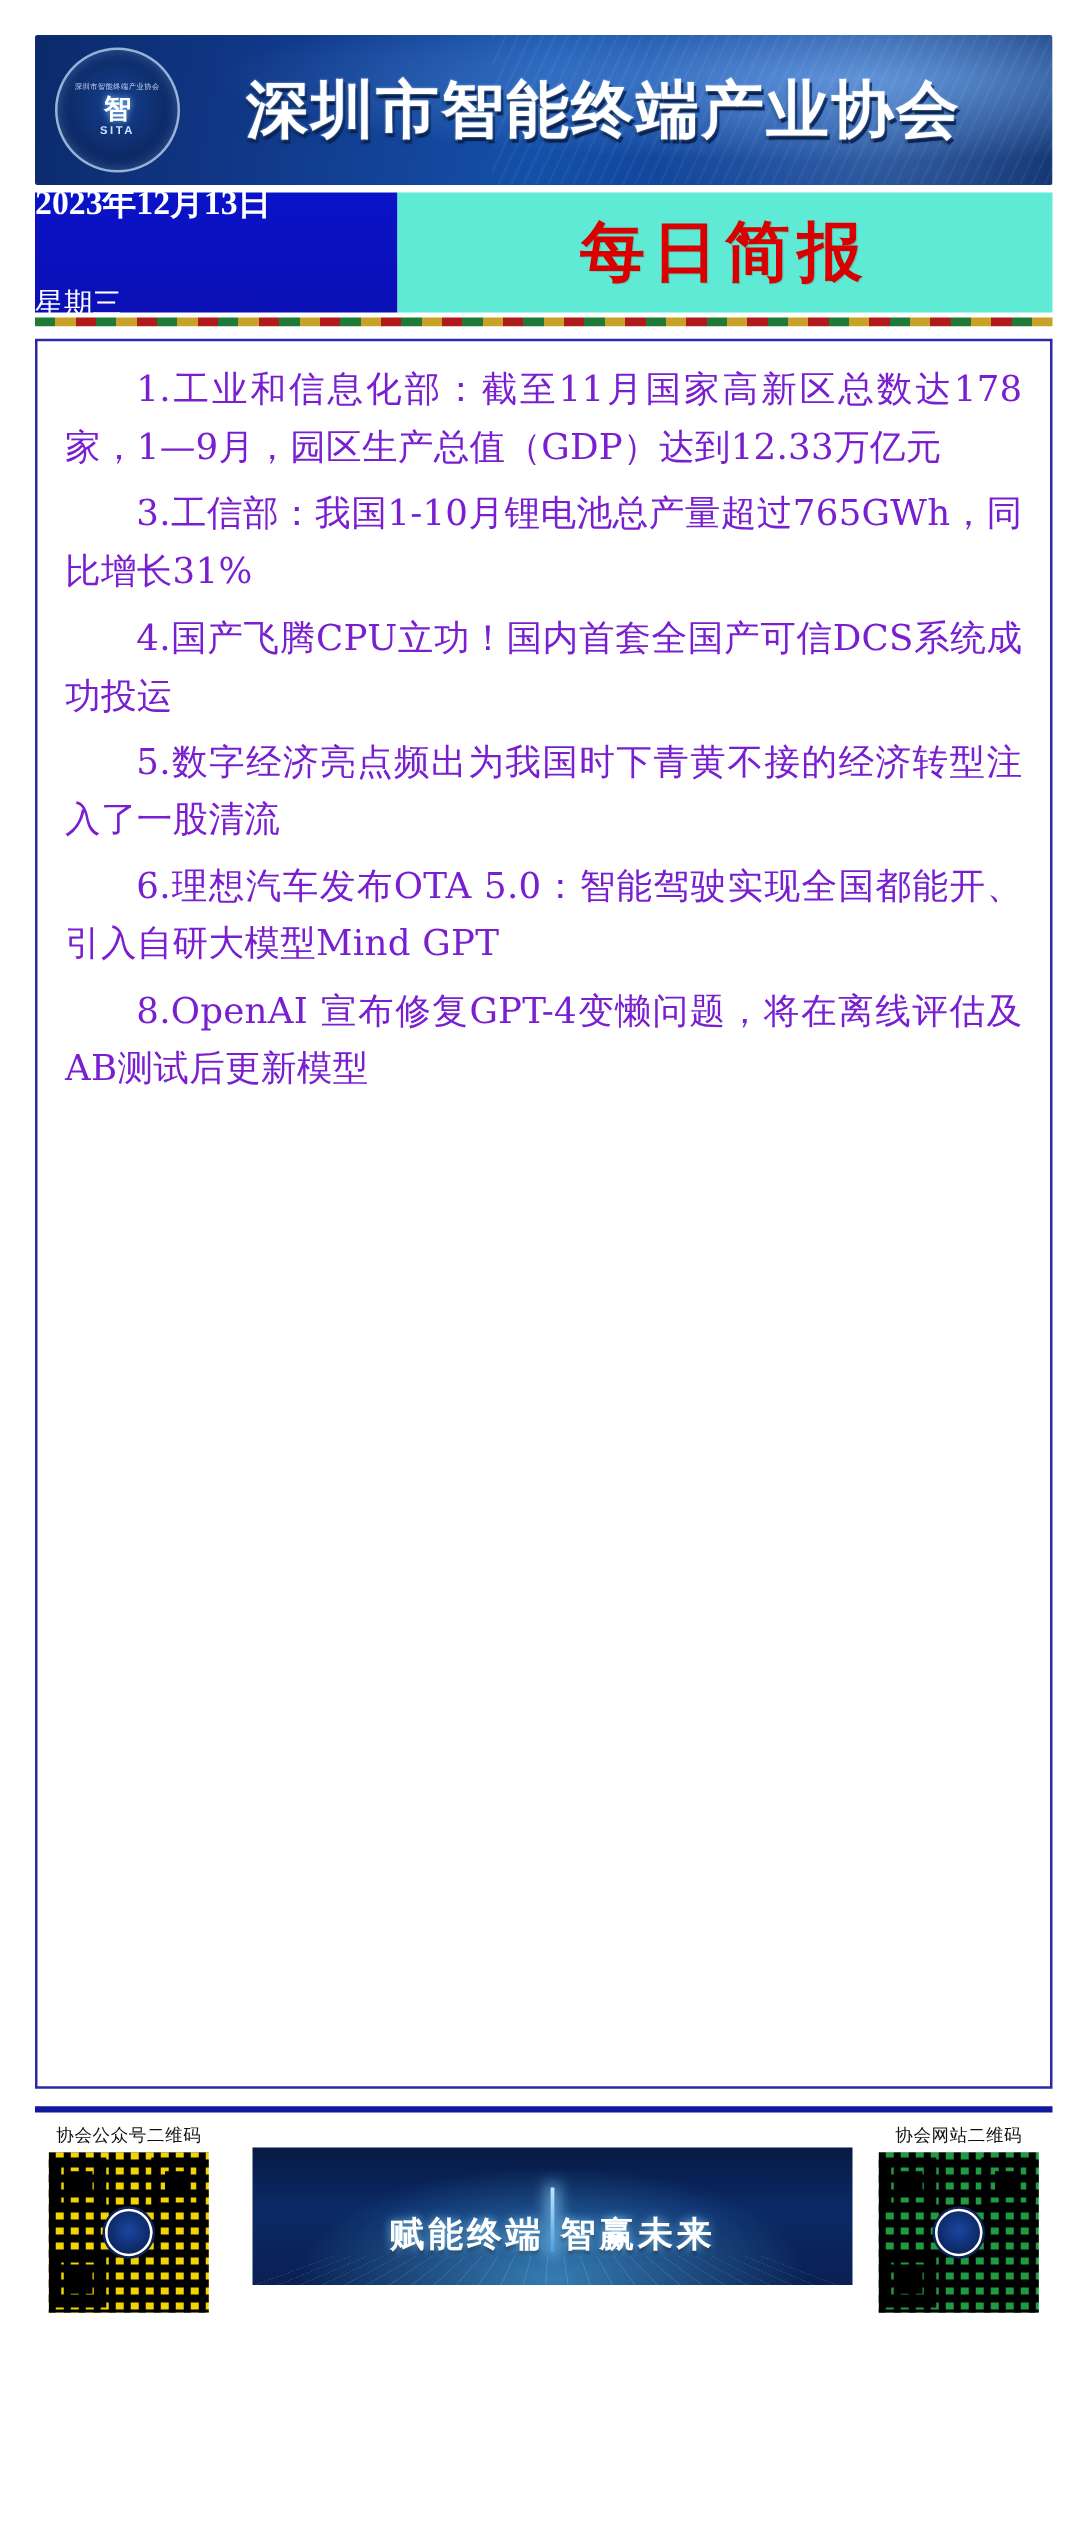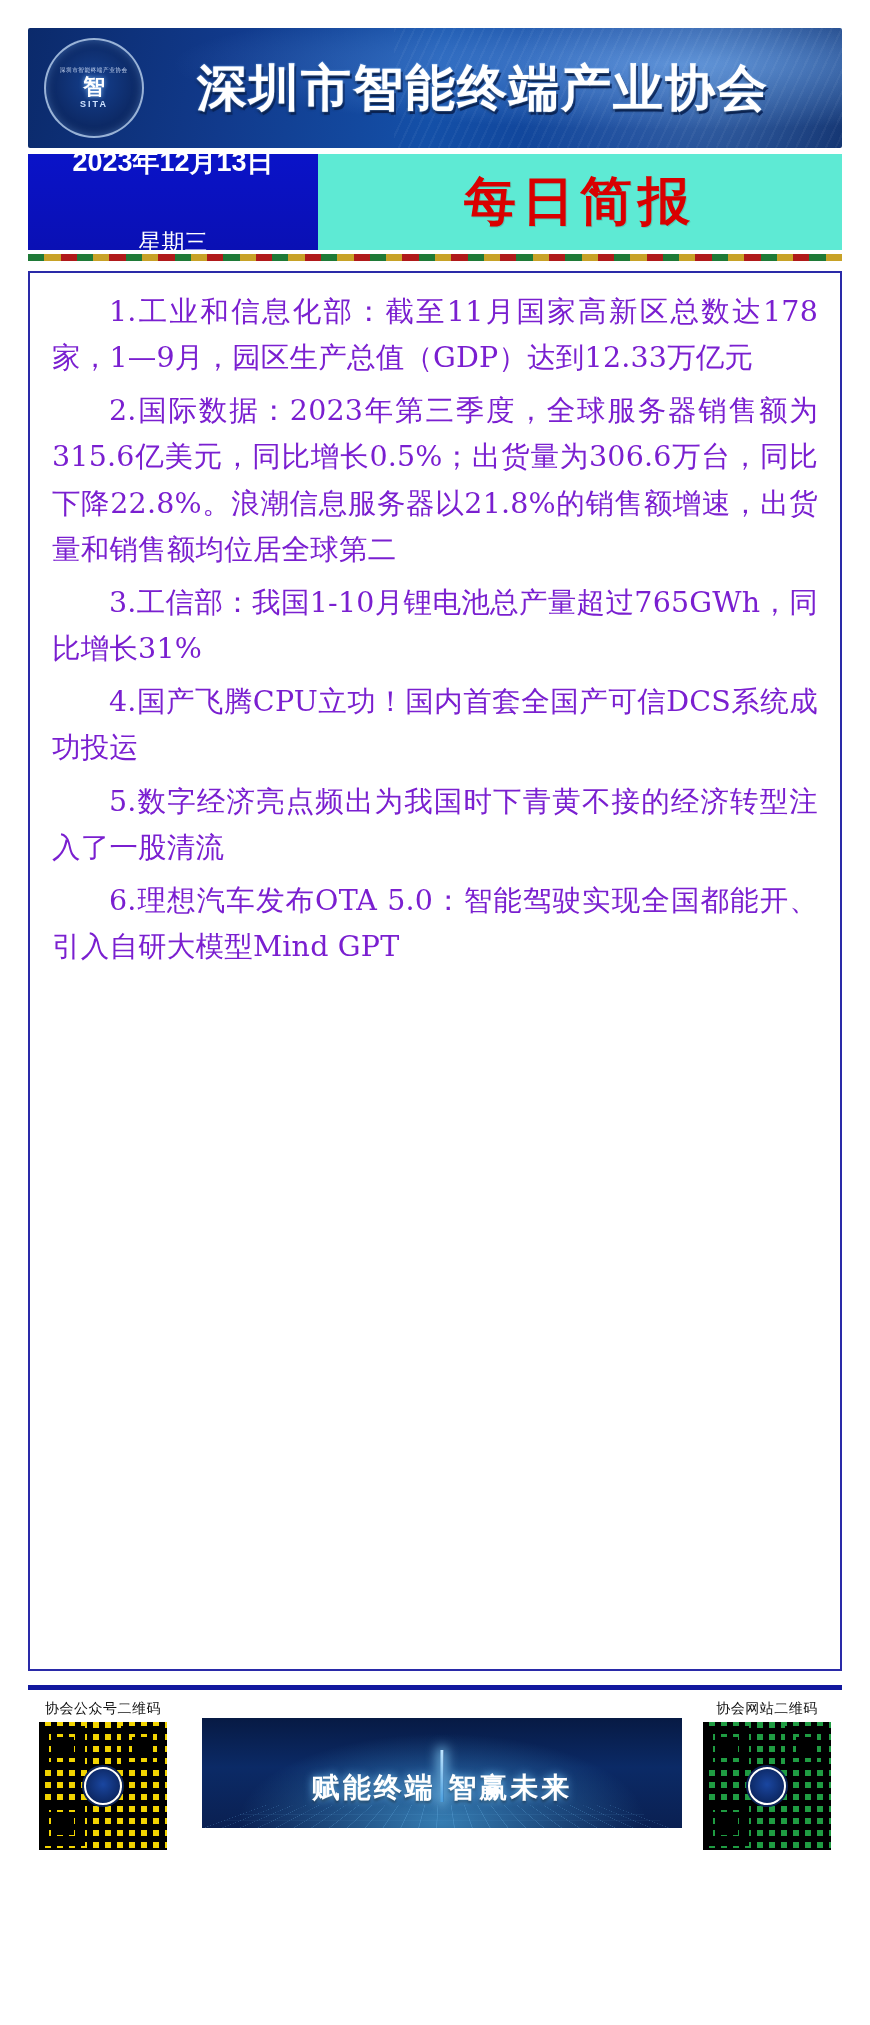--- a/index.html
+++ b/index.html
@@ -103,23 +103,23 @@
     margin: 6px 28px 0 28px;
     height: 96px;
   }
   .datebox {
     width: 290px;
     background: #0a13c8;
     background: linear-gradient(180deg, #0a13c8 0%, #0a10b4 100%);
     color: #ffffff;
     display: flex;
     flex-direction: column;
-    align-items: center;
+    align-items: flex-start;
     justify-content: center;
-    font-family: Liberation Sans, sans-serif;
+    font-family: Liberation Serif, serif;
     gap: 48px;
   }
   .datebox .d1 {
     font-size: 27px;
     font-weight: bold;
     letter-spacing: 0px;
     line-height: 1.25;
   }
   .datebox .d2 {
     font-size: 23px;
@@ -309,25 +309,25 @@
     </div>
     <div class="briefbox">
       <div class="bt">每日简报</div>
     </div>
   </div>
 
   <div class="rule"></div>
 
   <div class="newsbox">
     <p class="news-item">1.工业和信息化部：截至11月国家高新区总数达178家，1—9月，园区生产总值（GDP）达到12.33万亿元</p>
-    <p class="news-item">2.国际数据：2023年第三季度，全球服务器销售额为315.6亿美元，同比增长0.5%；出货量为306.6万台，同比下降22.8%。浪潮信息服务器以21.8%的销售额增速，出货量和销售额均位居全球第二</p>
     <p class="news-item">3.工信部：我国1-10月锂电池总产量超过765GWh，同比增长31%</p>
     <p class="news-item">4.国产飞腾CPU立功！国内首套全国产可信DCS系统成功投运</p>
     <p class="news-item">5.数字经济亮点频出为我国时下青黄不接的经济转型注入了一股清流</p>
     <p class="news-item">6.理想汽车发布OTA 5.0：智能驾驶实现全国都能开、引入自研大模型Mind GPT</p>
+    <p class="news-item">8.OpenAI 宣布修复GPT-4变懒问题，将在离线评估及AB测试后更新模型</p>
   </div>
 
   <div class="footer">
 
     <div class="qr-block">
       <div class="qr-caption">协会公众号二维码</div>
       <div class="qr">
         <span class="eye tl"></span>
         <span class="eye tr"></span>
         <span class="eye bl"></span>

